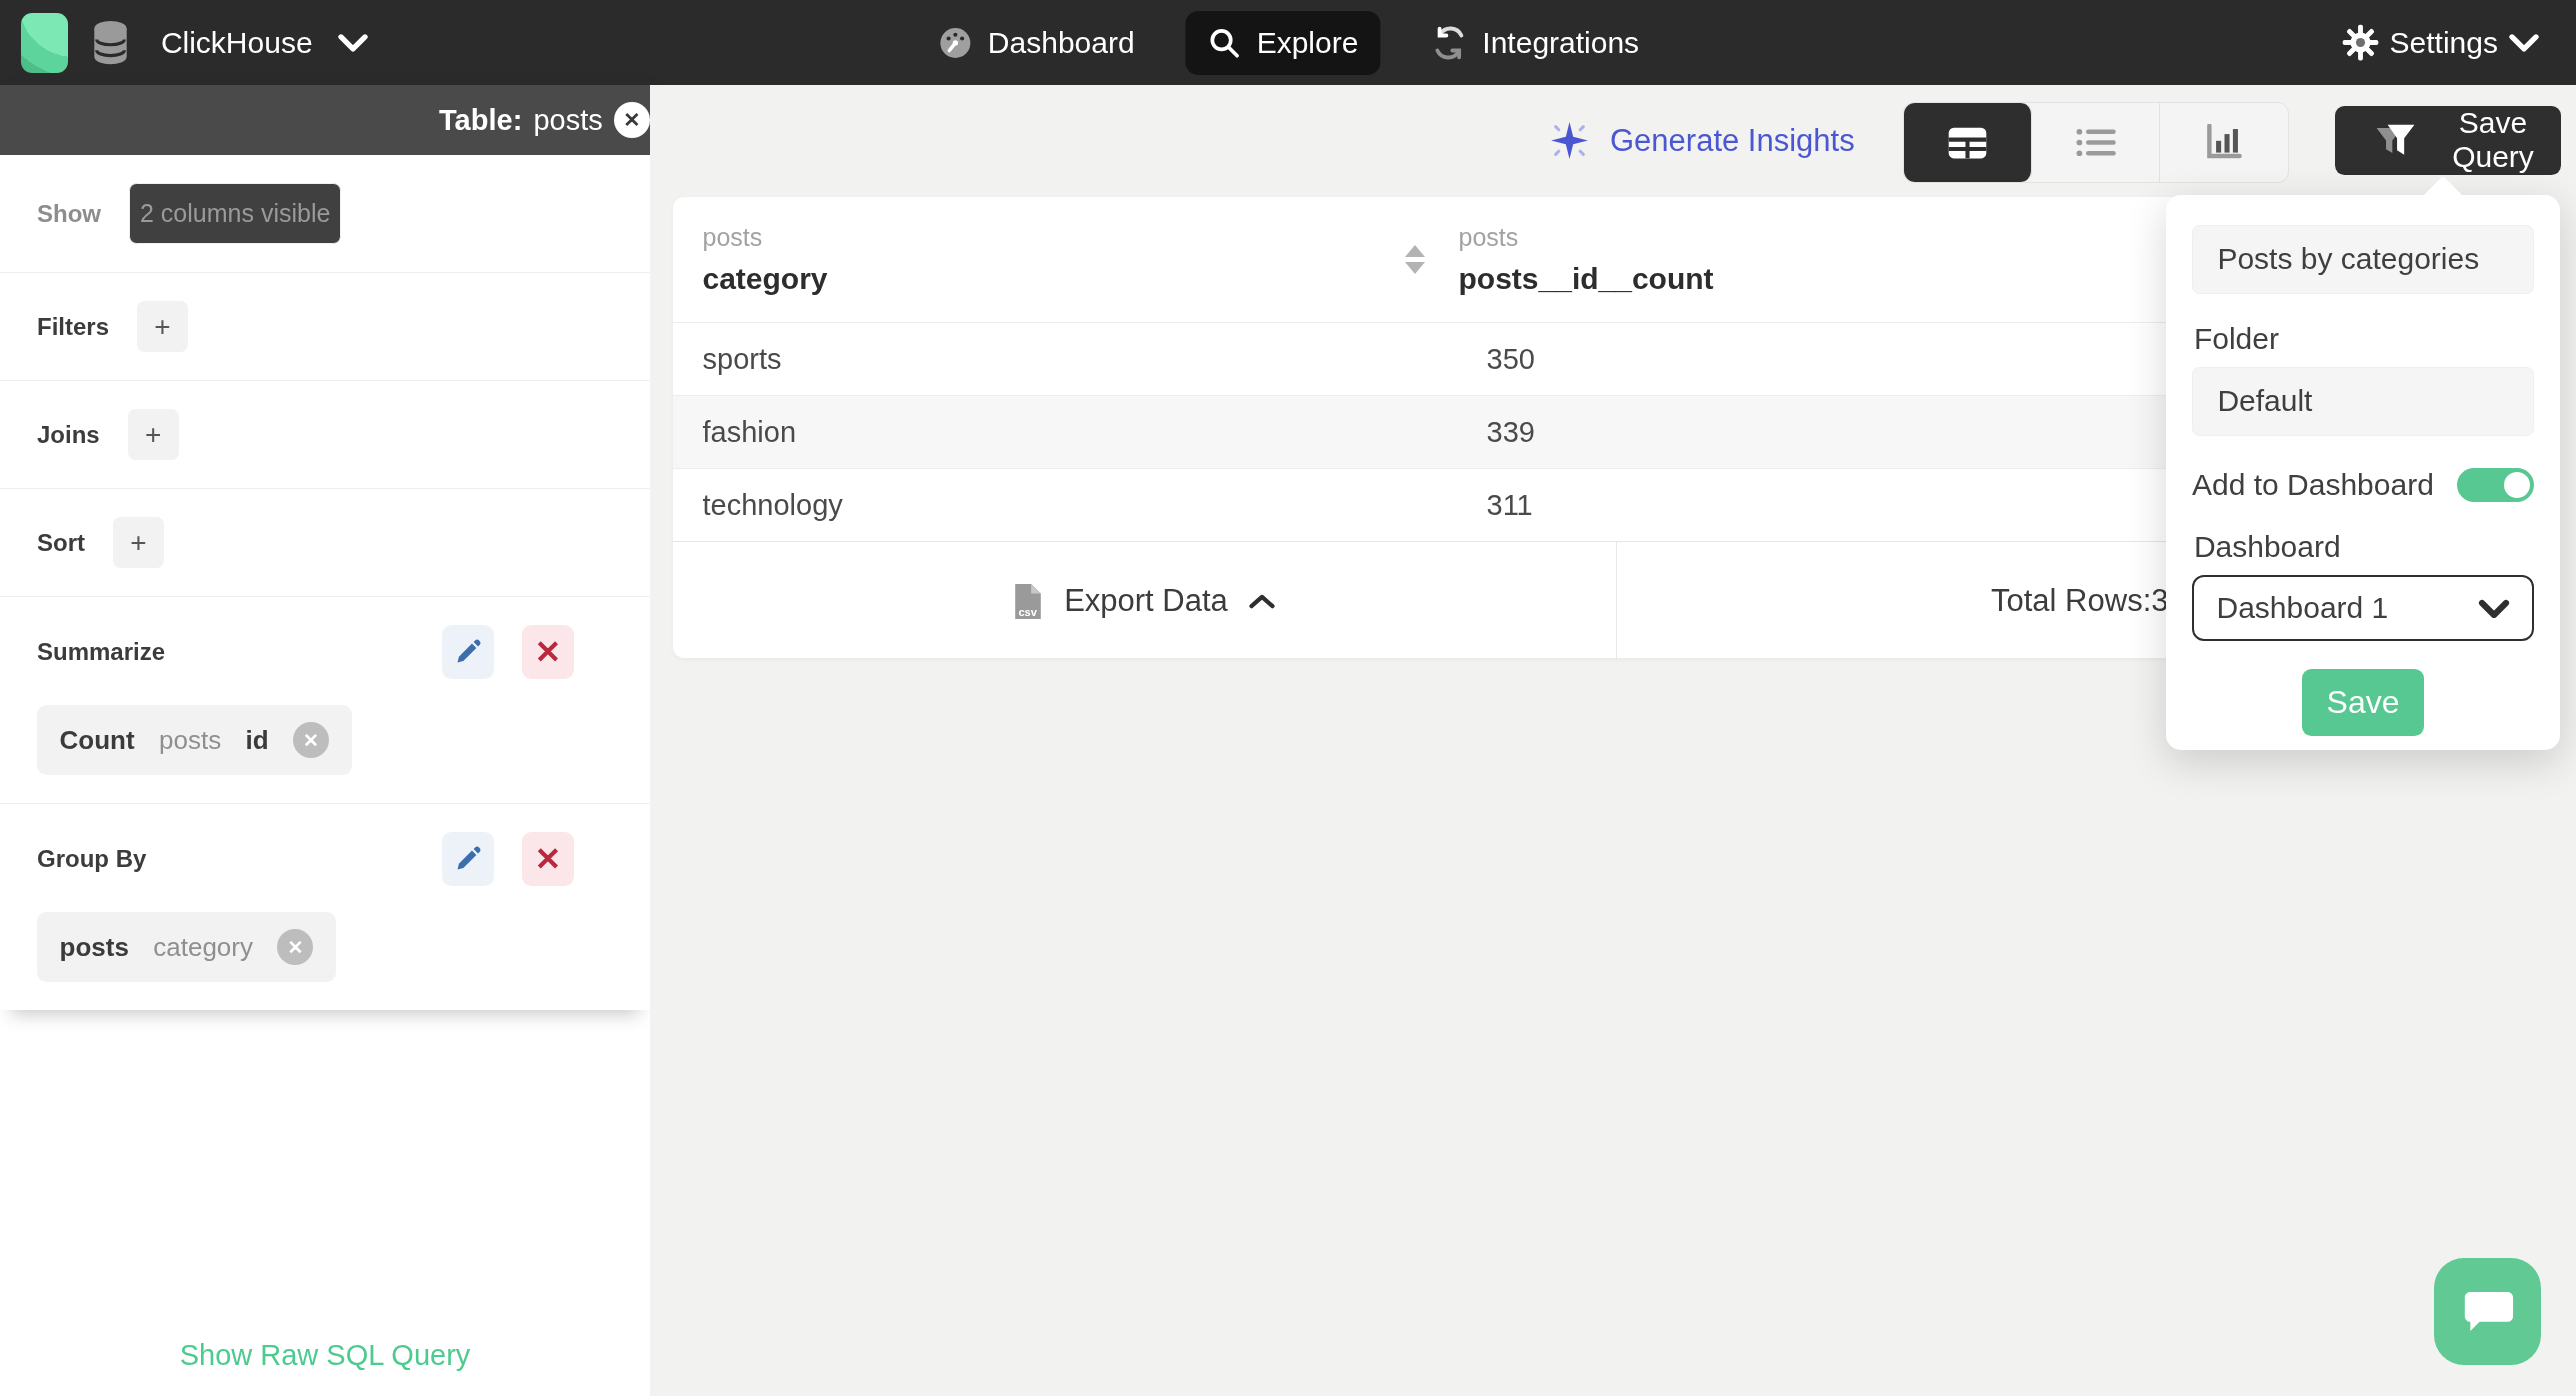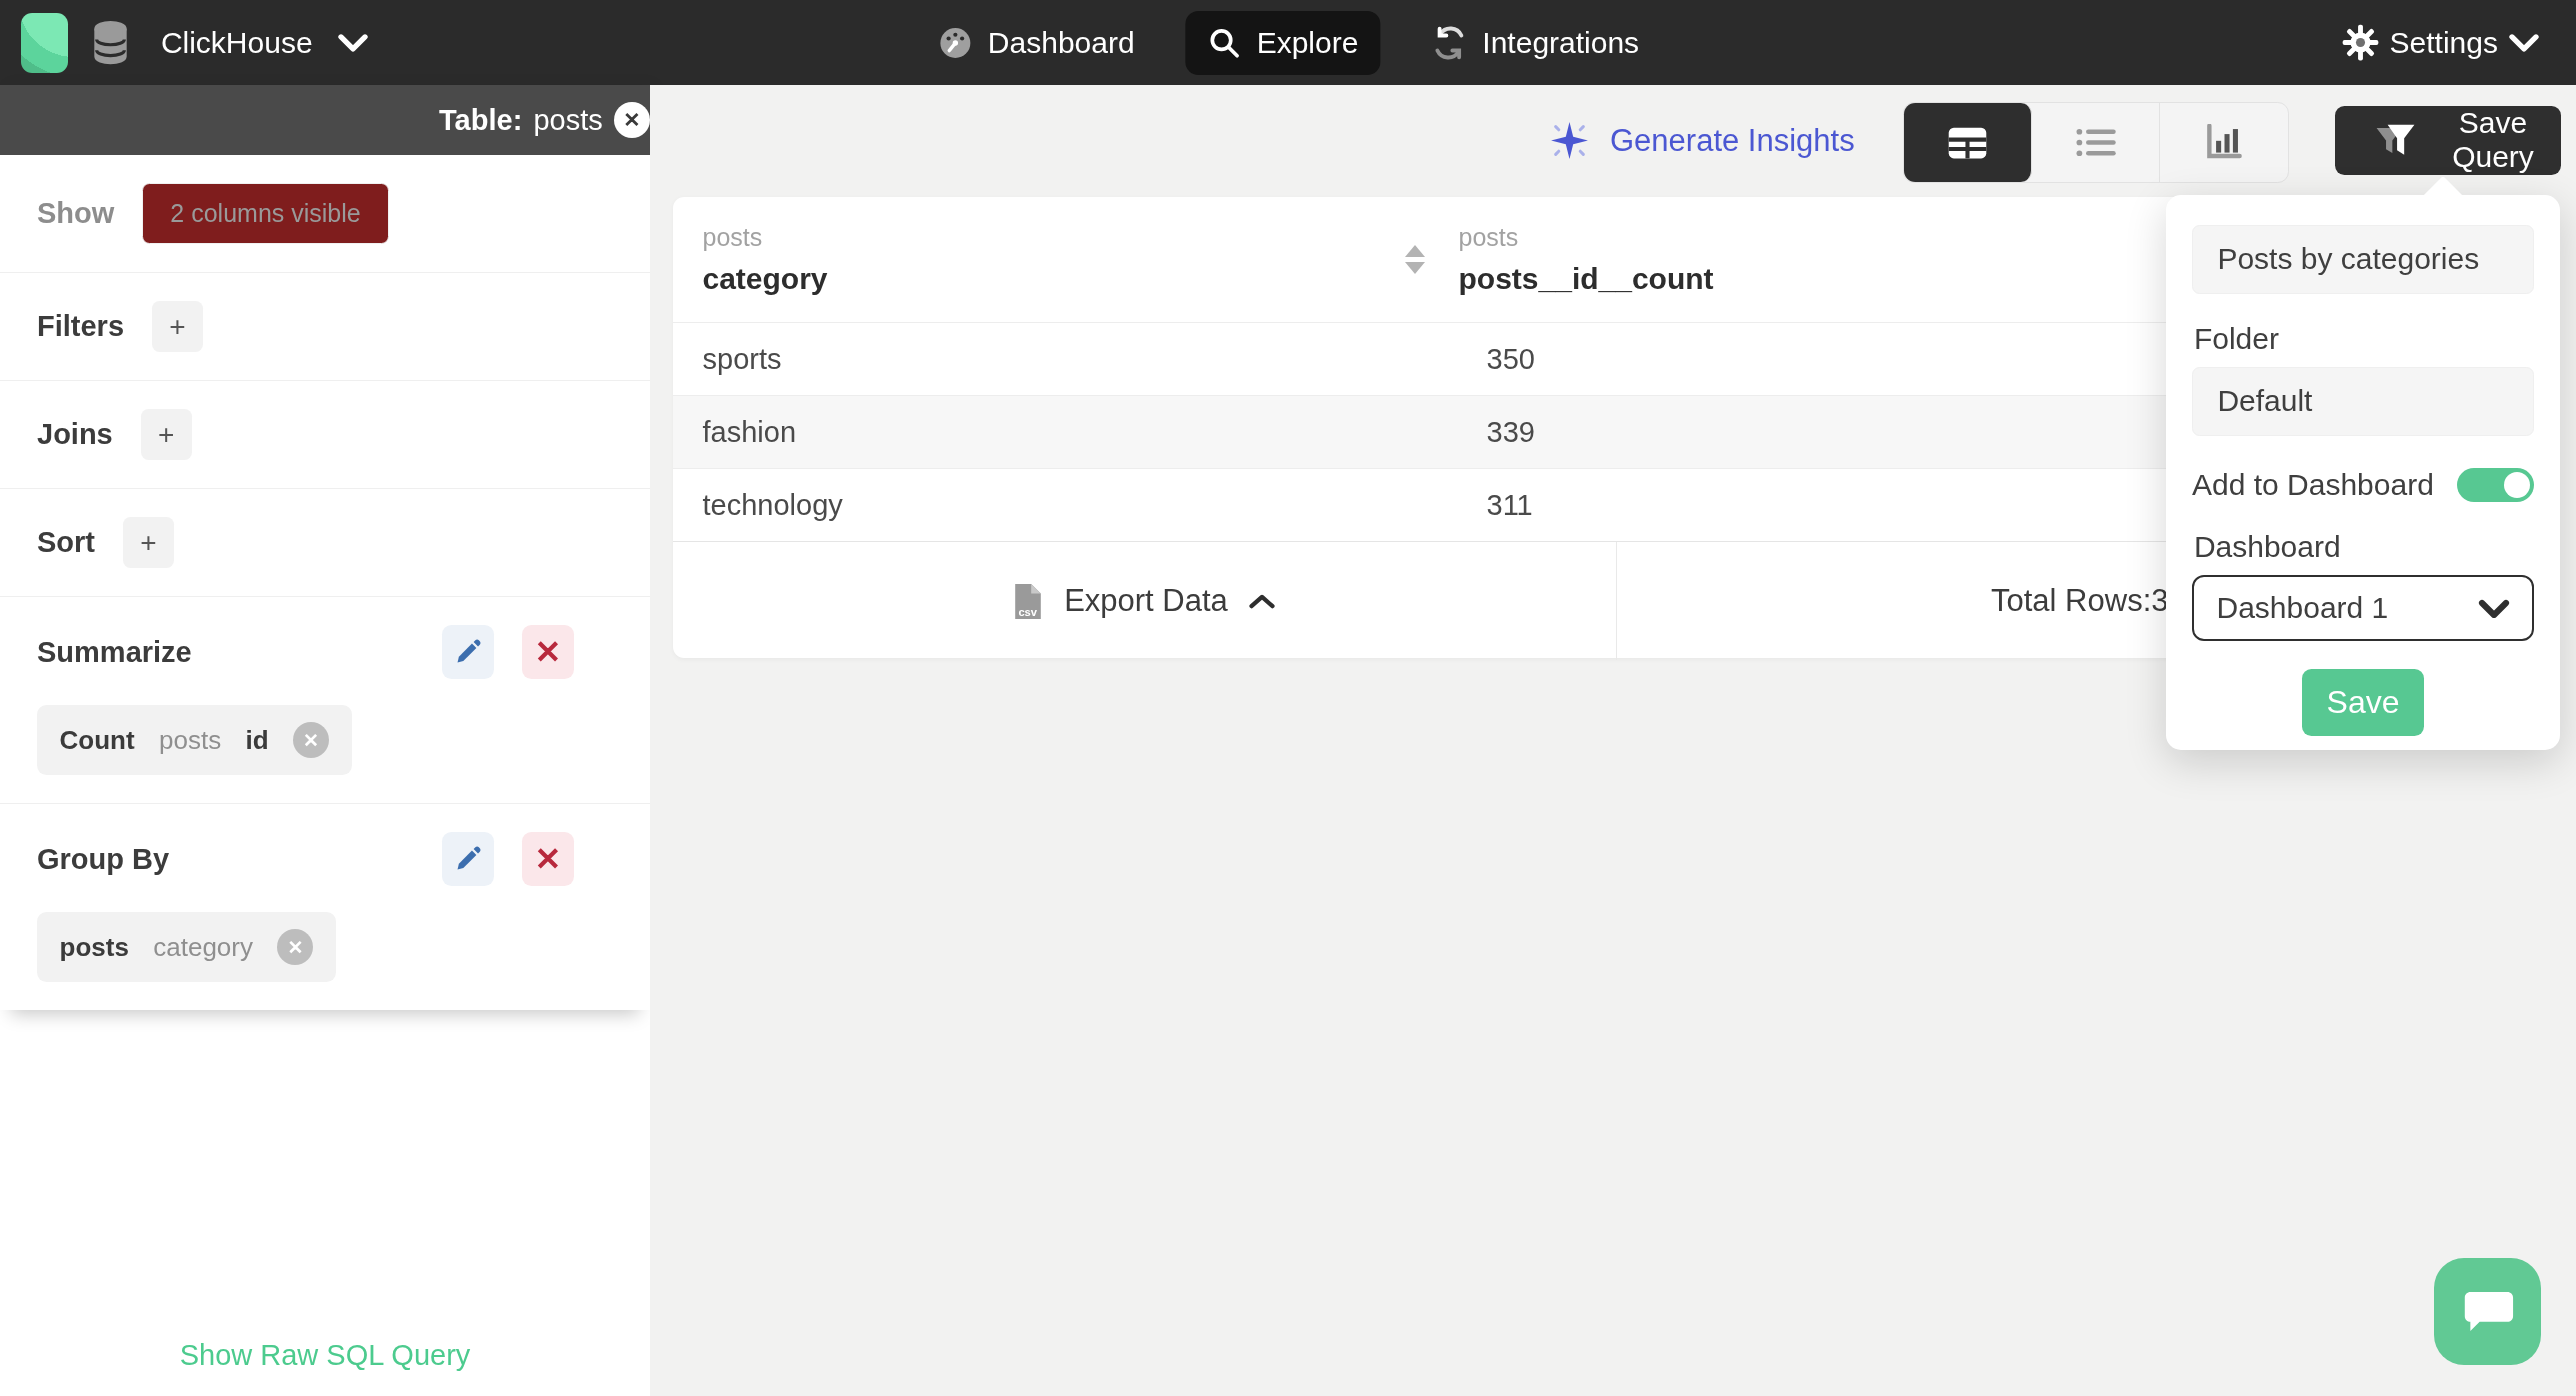--- a/index.html
+++ b/index.html
@@ -20,23 +20,23 @@
 
   
   .sidebar{position:absolute;left:0;top:85px;width:650px;height:1311px;background:#fff;
            box-shadow:5.6px 0 15px rgba(0,0,0,.05);}
   .sidebar-header{height:70px;background:#4a4a4a;color:#fff;display:flex;align-items:center;justify-content:flex-end;gap:11.2px;font-size:29px;}
   .sidebar-header b{font-weight:700;}
   .badge-x{width:36px;height:36px;border-radius:50%;background:#fff;color:#3a3a3a;display:flex;align-items:center;justify-content:center;font-size:20.6px;font-weight:700;cursor:pointer;}
   .sections{box-shadow:0 15px 17px -11.2px rgba(0,0,0,.22);}
   .sec{border-bottom:0.9px solid #efefef;padding:28px 37px;}
   .sec-row{display:flex;align-items:center;gap:28px;}
-  .sec-label{font-size:29px;font-weight:700;color:#3c3c3c;}
+  .sec-label{font-size:24px;font-weight:700;color:#3c3c3c;}
   .sec-label.muted{color:#8d8d8d;}
-  .chip-soft{background:#7f1d1d;border:0.9px solid #f0f0f0;border-radius:7.5px;padding:15px 27px;font-size:25px;color:#9a9a9a;}
+  .chip-soft{background:#404040;border:0.9px solid #f0f0f0;border-radius:7.5px;padding:15px 10px;font-size:25px;color:#9a9a9a;}
   .plus-btn{width:51px;height:51px;border-radius:7.5px;background:#f2f2f2;border:none;font-size:28px;color:#555;cursor:pointer;display:flex;align-items:center;justify-content:center;}
   .hdr-actions{margin-left:auto;margin-right:39px;display:flex;gap:28px;}
   .sq-btn{width:52px;height:54px;border-radius:9.4px;border:none;display:flex;align-items:center;justify-content:center;cursor:pointer;}
   .sq-btn.edit{background:#edf2f8;}
   .sq-btn.del{background:#fbe7ea;color:#b8293d;font-size:32px;font-weight:700;}
   .field-chip{margin-top:26px;display:inline-flex;align-items:center;gap:24.4px;background:#f2f2f2;border-radius:9.4px;padding:17px 22.5px;font-size:26px;color:#8f8f8f;}
   .field-chip b{color:#3b3b3b;}
   .chip-x{width:36px;height:36px;border-radius:50%;background:#bdbdbd;color:#fff;font-size:19px;font-weight:700;display:flex;align-items:center;justify-content:center;cursor:pointer;}
   .raw-sql{position:absolute;left:0;width:650px;top:1254px;text-align:center;font-size:29px;color:#4ccb8e;cursor:pointer;}
 

